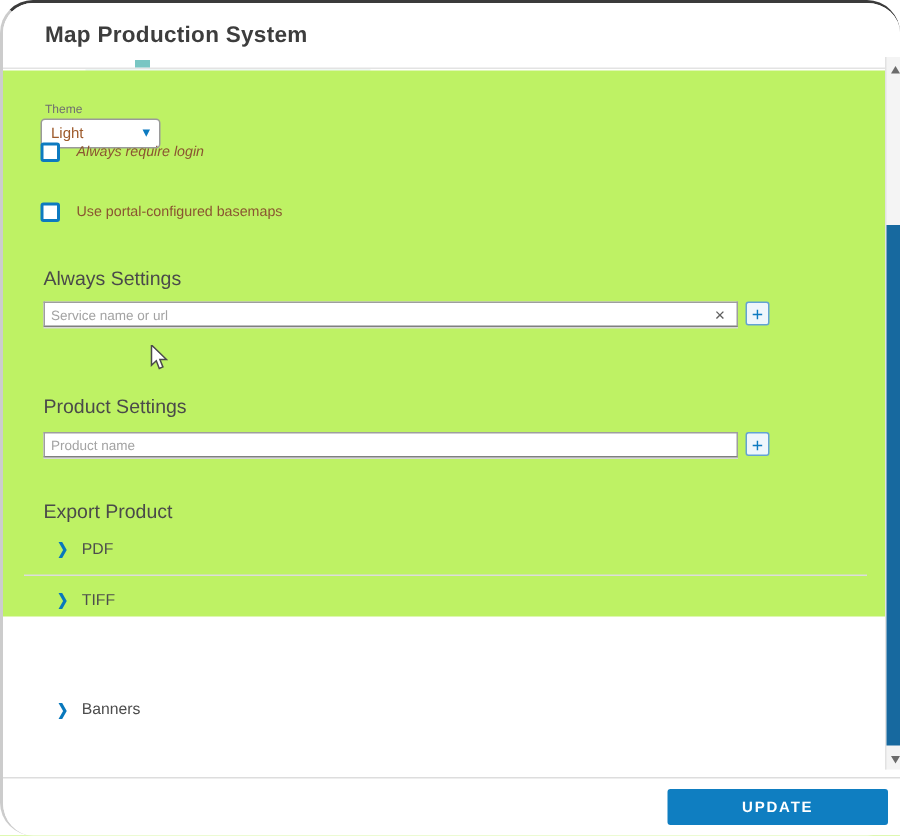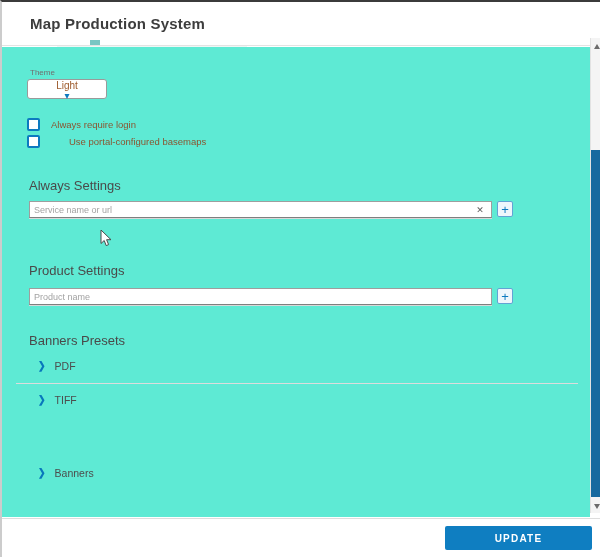--- a/index.html
+++ b/index.html
@@ -1,46 +1,46 @@
 <!DOCTYPE html>
 <html><head>
 <meta charset="utf-8">
 <style>
   * { margin:0; padding:0; box-sizing:border-box; }
   html,body { width:600px; height:557px; }
   body { font-family:"Liberation Sans", sans-serif; background:#ffffff; }
 
   .dialog {
     position:relative; width:600px; height:557px; background:#ffffff;
-    border-top:2px solid #3b3b3b; border-left:2px solid #cccccc; overflow:hidden;
+    border-top:2px solid #3b3b3b; border-left:2px solid #cccccc; overflow:hidden;border-radius:22px;
   }
 
   
   .titlebar { position:absolute; left:0; top:0; width:600px; height:44px; background:#ffffff; border-bottom:1px solid #e3e3e3; }
   .title { position:absolute; left:28px; top:13px; font-size:15px; font-weight:600; color:#3d3d3d; letter-spacing:0.2px; }
 
   
   .artifact-strip { position:absolute; left:55px; top:44px; width:190px; height:4px; background:#eef7f5; }
   .artifact-dash  { position:absolute; left:88px; top:38px; width:10px; height:5px; background:#79c6c3; }
 
   
-  .content { position:absolute; left:0; top:45px; width:588px; height:470px; background:#5eead4; }
+  .content { position:absolute; left:0; top:45px; width:588px; height:364px; background:#bef264; }
 
   .theme-label { position:absolute; left:28px; top:21px; font-size:8px; color:#6f6f6f; }
   .theme-select {
     position:absolute; left:25px; top:32px; width:80px; height:20px;
     border:1px solid #9a9a9a; border-radius:3px; background:#ffffff;
-    display:flex; align-items:center; padding:0 6px; cursor:default;flex-direction:column;
+    display:flex; align-items:center; padding:0 6px; cursor:default;
   }
   .theme-select .value { font-size:10px; color:#9d5a2b; flex:1; }
   .theme-select .caret { font-size:10px; color:#0d7ac0; line-height:1; }
 
   .checkbox-row { position:absolute; left:25px; display:flex; align-items:center; }
-  .checkbox-row.cb1 { top:71px; }
-  .checkbox-row.cb2 { top:88px;gap:18px; }
+  .checkbox-row.cb1 { top:48px;font-style:italic; }
+  .checkbox-row.cb2 { top:88px; }
   .checkbox-box { width:13px; height:13px; border:2px solid #0d7ac0; border-radius:2px; background:#ffffff; }
   .checkbox-label { margin-left:11px; font-size:9.5px; color:#8a5531; }
 
   .section-heading { position:absolute; left:27px; font-size:13px; font-weight:400; color:#4a4a4a; }
   .h-service { top:131px; }
   .h-product { top:216px; }
   .h-export  { top:286px; }
   .h-message { top:391px; }
 
   .text-input {
@@ -137,21 +137,21 @@
     <svg class="cursor-svg" width="12" height="17" viewBox="0 0 12 17">
       <polygon points="1,0 1,13.5 4.2,10.5 6.2,15.6 8.6,14.6 6.6,9.7 11,9.7" fill="#ffffff" stroke="#4a4a4a" stroke-width="1"></polygon>
     </svg>
 
     <div class="section-heading h-product">Product Settings</div>
     <input class="text-input input-product" type="text" placeholder="Product name" style="">
     <div class="plus-button plus-product">
       <span>+</span>
     </div>
 
-    <div class="section-heading h-export">Banners Presets</div>
+    <div class="section-heading h-export">Export Product</div>
     <div class="expander-row row-pdf">
       <span class="expander-chevron">❯</span>
       <span class="expander-label">PDF</span>
     </div>
     <div class="preset-divider"></div>
     <div class="expander-row row-tiff">
       <span class="expander-chevron">❯</span>
       <span class="expander-label">TIFF</span>
     </div>
 

